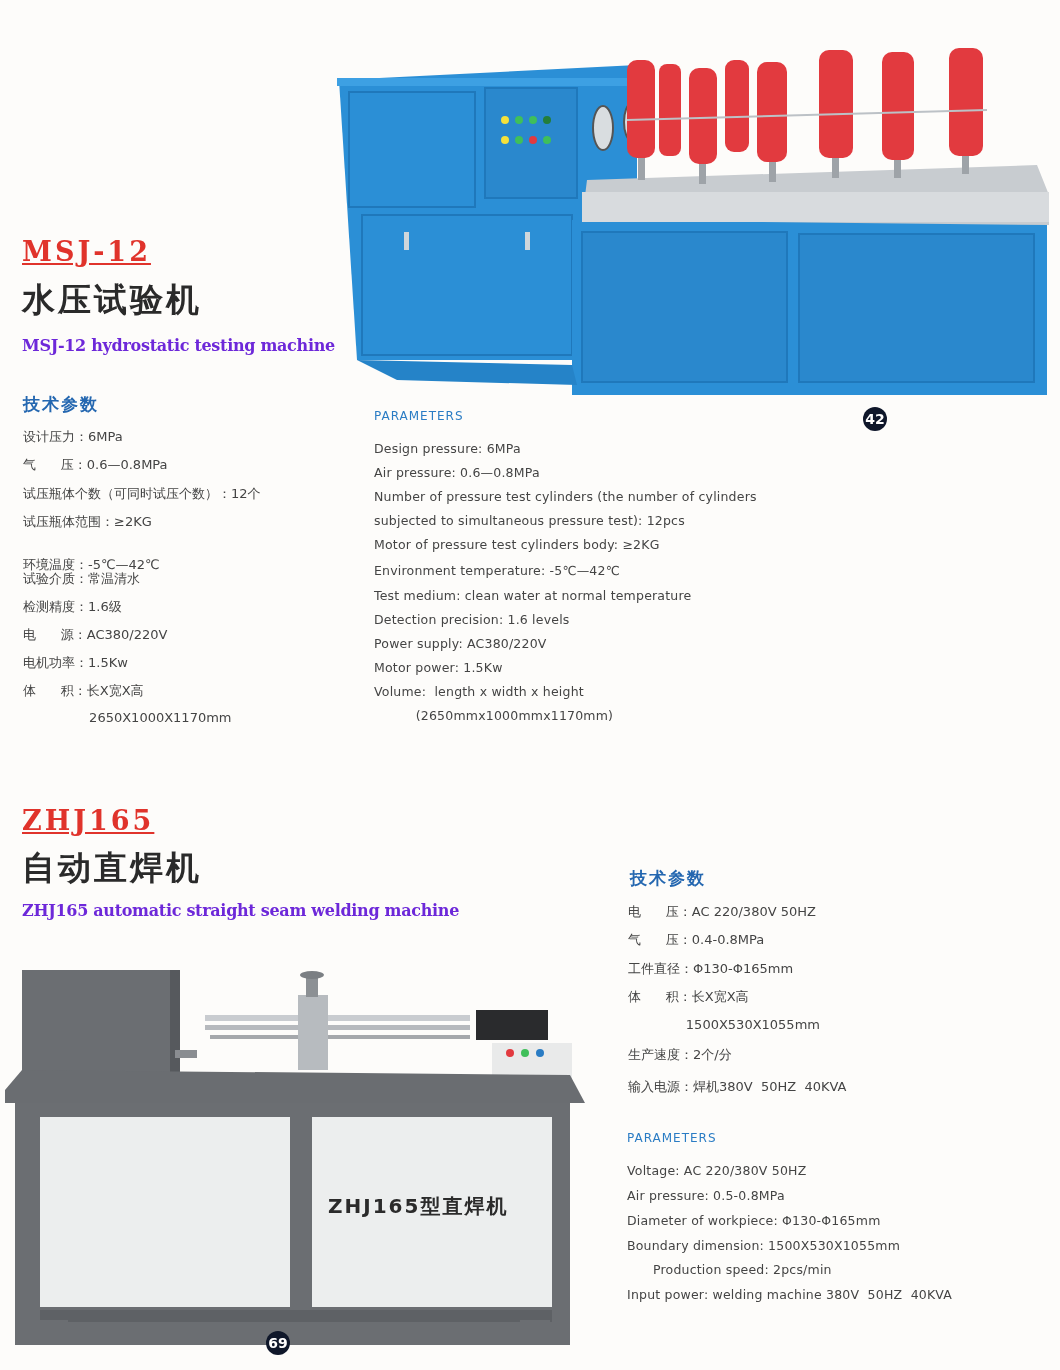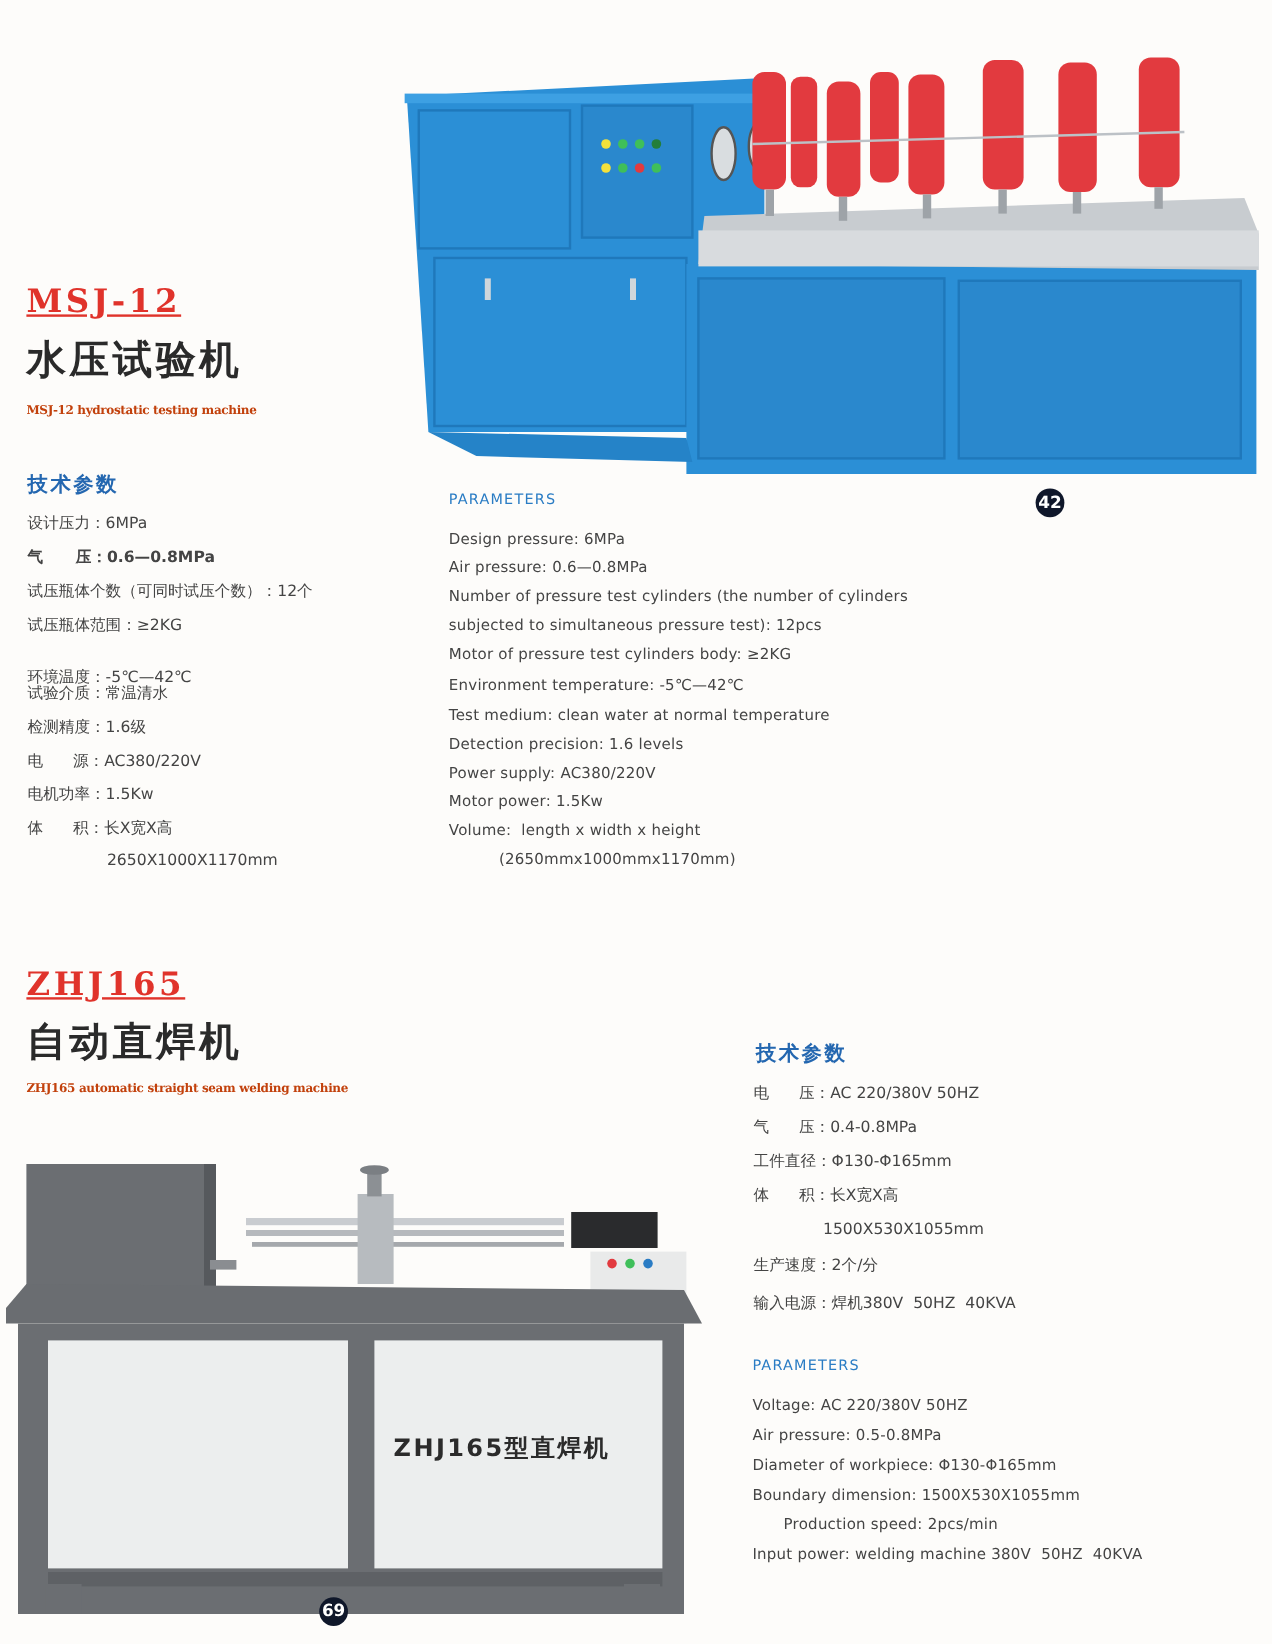--- a/index.html
+++ b/index.html
@@ -1,21 +1,21 @@
 <!DOCTYPE html>
 <html><head>
 <meta charset="utf-8">
 <style>
   html, body { margin:0; padding:0; }
   body { width:1060px; height:1370px; background:#fdfcfa; position:relative; overflow:hidden;
          font-family:"DejaVu Sans", sans-serif; color:#3a3a3a; }
   .abs { position:absolute; }
   .model { font-family:"DejaVu Serif", serif; font-weight:bold; color:#e0332b; font-size:27px; letter-spacing:3px; line-height:1;text-decoration:underline; }
   .cn-title { font-family:"DejaVu Sans", sans-serif; font-weight:bold; color:#2a2a2a; font-size:33px; letter-spacing:3px; line-height:1; }
-  .en-title { font-family:"DejaVu Serif", serif; font-weight:bold; color:#c2410c; font-size:10px; letter-spacing:-0.3px; line-height:1; }
+  .en-title { font-family:"DejaVu Serif", serif; font-weight:bold; color:#6d28d9; font-size:16px; letter-spacing:-0.3px; line-height:1; }
   .cn-head { font-weight:bold; color:#2467b0; font-size:17px; letter-spacing:2px; line-height:1; }
   .en-head { color:#2a7cc4; font-size:12px; letter-spacing:1px; line-height:1; }
   .cn-line { font-size:13px; color:#444; line-height:1; white-space:pre; }
   .en-line { font-size:12.5px; color:#444; line-height:1; white-space:pre; letter-spacing:0.2px; }
   .badge { width:24px; height:24px; border-radius:50%; background:#0f172a; color:#fff; font-weight:bold;
            font-size:14px; display:flex; align-items:center; justify-content:center; }
 
   
   .m1 { left:337px; top:20px; width:720px; height:380px; }
   .m2 { left:0px; top:965px; width:590px; height:405px; }
@@ -78,21 +78,21 @@
     </svg>
   </div>
 
   <div class="abs model" style="left:22px; top:238px;">MSJ-12</div>
   <div class="abs cn-title" style="left:22px; top:283px;">水压试验机</div>
   <div class="abs en-title" style="left:22px; top:338px;">MSJ-12 hydrostatic testing machine</div>
 
   <div class="abs cn-head" style="left:23px; top:396px;">技术参数</div>
   <div class="abs" style="left:23px; top:430px;">
     <div class="cn-line abs" style="top:0px;">设计压力：6MPa</div>
-    <div class="cn-line abs" style="top:28px;font-weight:bold;">气      压：0.6—0.8MPa</div>
+    <div class="cn-line abs" style="top:28px;">气      压：0.6—0.8MPa</div>
     <div class="cn-line abs" style="top:57px;">试压瓶体个数（可同时试压个数）：12个</div>
     <div class="cn-line abs" style="top:85px;">试压瓶体范围：≥2KG</div>
     <div class="cn-line abs" style="top:128px;">环境温度：-5℃—42℃</div>
     <div class="cn-line abs" style="top:142px;">试验介质：常温清水</div>
     <div class="cn-line abs" style="top:170px;">检测精度：1.6级</div>
     <div class="cn-line abs" style="top:198px;">电      源：AC380/220V</div>
     <div class="cn-line abs" style="top:226px;">电机功率：1.5Kw</div>
     <div class="cn-line abs" style="top:254px;">体      积：长X宽X高</div>
     <div class="cn-line abs" style="top:281px;">                2650X1000X1170mm</div>
   </div>

